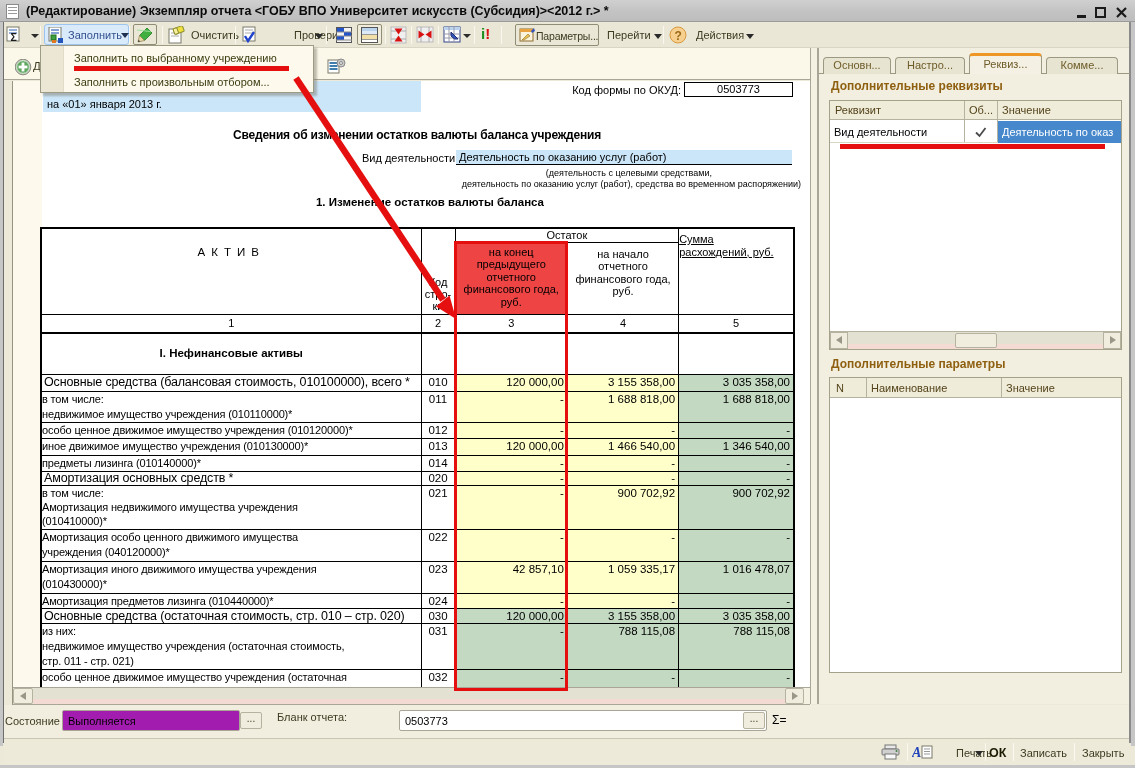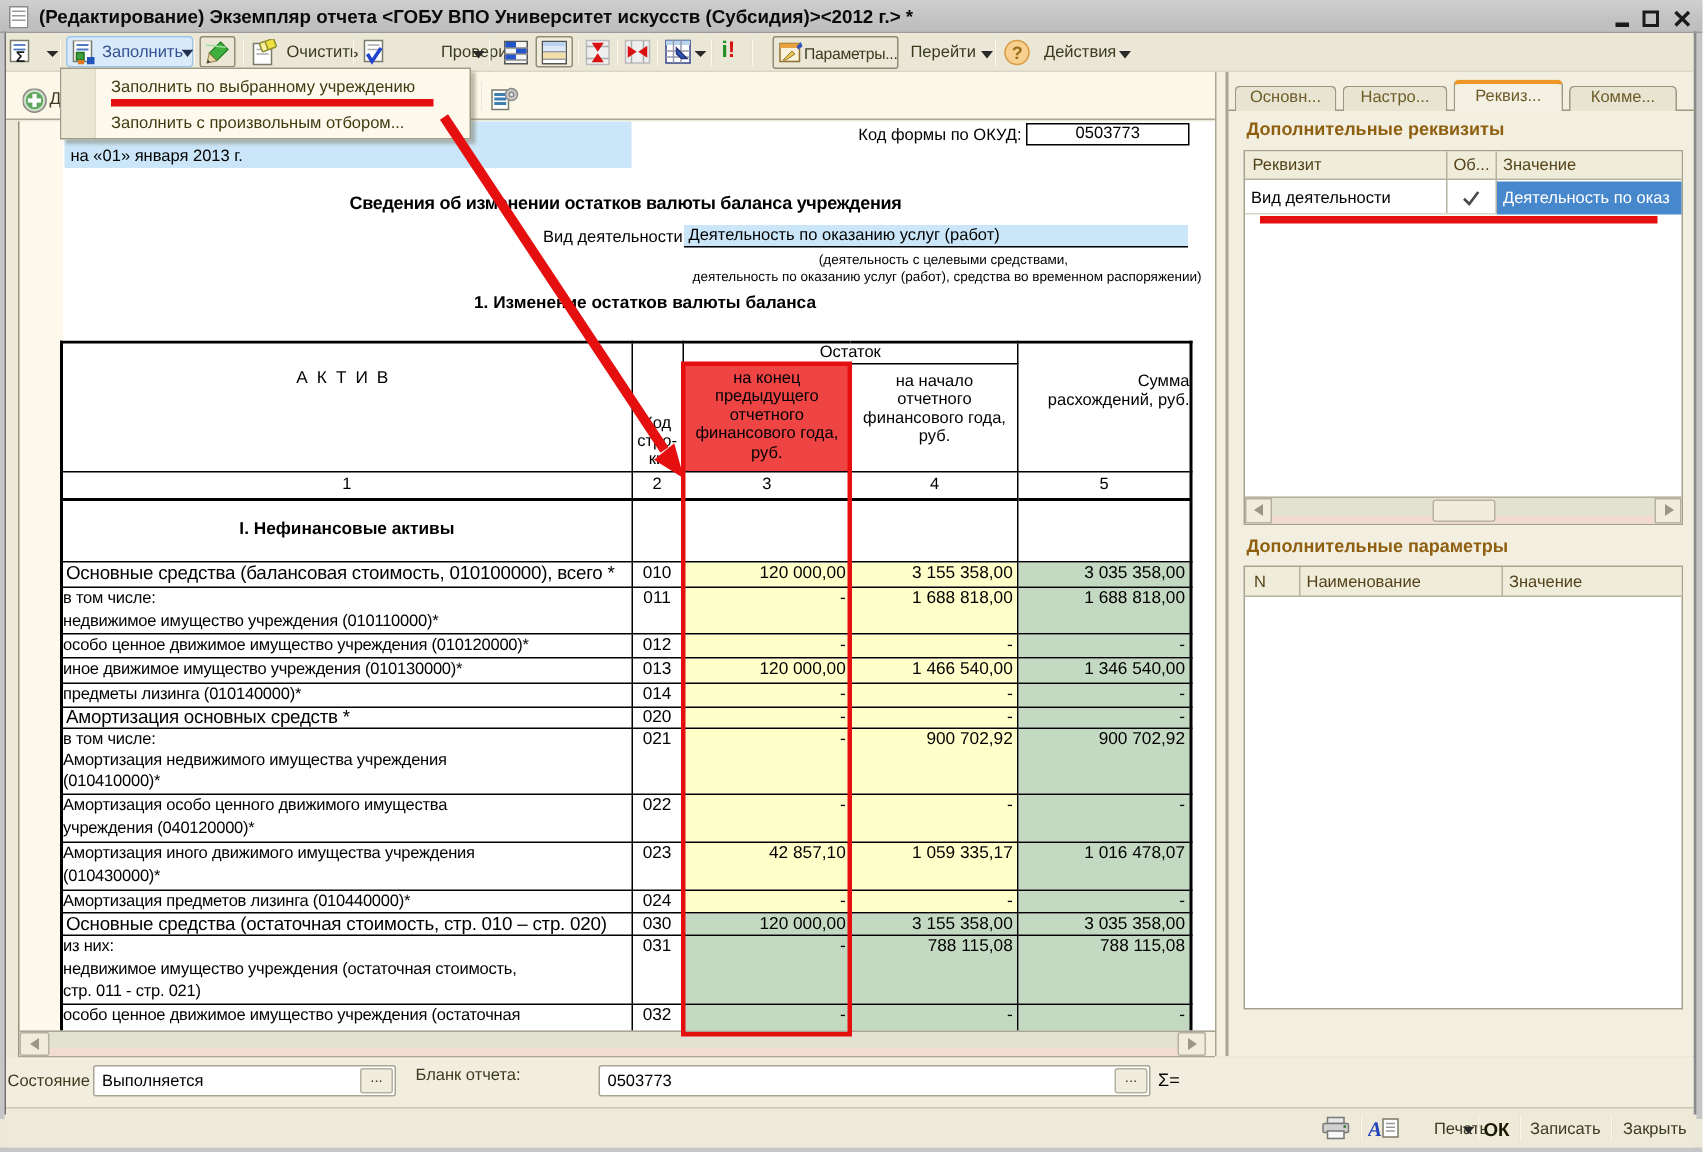--- a/index.html
+++ b/index.html
@@ -222,21 +222,21 @@
           <col style="width:34px">
           <col style="width:112px">
           <col style="width:111px">
           <col style="width:115px">
         </colgroup>
       <tbody>
           <tr style="height:13px;">
         <td class="hc" rowspan="2" style="vertical-align:top;padding-top:17px;text-align:center;letter-spacing:6px;">АКТИВ</td>
         <td class="hc" rowspan="2" style="vertical-align:bottom;text-align:center;line-height:12px;padding-bottom:2px;font-size:11px;">Код<br>стро-<br>ки</td>
         <td class="hc" colspan="2" style="text-align:center;font-size:11px;">Остаток</td>
-        <td class="hc" rowspan="2" style="vertical-align:top;text-align:right;line-height:12.5px;padding-top:19px;font-size:11px;">Сумма<br>расхождений, руб.</td>
+        <td class="hc" rowspan="2" style="vertical-align:top;text-align:left;line-height:12.5px;padding-top:4px;font-size:11px;text-decoration:underline;">Сумма<br>расхождений, руб.</td>
       </tr>
       <tr style="height:72px;">
         <td class="hc" style="background:#ef4444;vertical-align:top;text-align:center;line-height:12.5px;padding-top:3px;font-size:11px;">на конец<br>предыдущего<br>отчетного<br>финансового года,<br>руб.</td>
         <td class="hc" style="vertical-align:top;text-align:center;line-height:12.5px;padding-top:5px;font-size:11px;">на начало<br>отчетного<br>финансового года,<br>руб.</td>
       </tr>
       <tr style="height:19px;">
         <td class="nc">1</td>
             <td class="nc">2</td>
             <td class="nc">3</td>
             <td class="nc">4</td>
@@ -432,21 +432,21 @@
     <div class="a txt" style="left:6px;top:4px;font-size:11px;color:#54431A;">N</div>
     <div class="a txt" style="left:41px;top:4px;font-size:11px;color:#54431A;">Наименование</div>
     <div class="a txt" style="left:176px;top:4px;font-size:11px;color:#54431A;">Значение</div>
     <div class="a" style="left:36px;top:0;width:1px;height:20px;background:#B5B2A0;"></div>
     <div class="a" style="left:171px;top:0;width:1px;height:20px;background:#B5B2A0;"></div>
   </div>
 </div>
 
 <div class="a" style="left:4px;top:705px;width:1125px;height:33px;background:#F2EEDF;" id="statusrow">
   <div class="a txt olv" style="left:1px;top:10px;font-size:11px;">Состояние</div>
-  <div class="a" style="left:58px;top:5px;width:202px;height:21px;background:#ffffff;border:1px solid #A9A697;border-radius:2px;">
+  <div class="a" style="left:58px;top:5px;width:178px;height:21px;background:#a21caf;border:1px solid #A9A697;border-radius:2px;">
     <div class="a txt" style="left:5px;top:4px;font-size:11px;color:#000;">Выполняется</div>
     <div class="a" style="left:177px;top:1px;width:22px;height:17px;background:#F0EDDE;border:1px solid #B5B2A0;border-radius:2px;text-align:center;font-size:10px;line-height:12px;color:#3B3B20;">...</div>
   </div>
   <div class="a txt olv" style="left:273px;top:6px;font-size:11px;">Бланк отчета:</div>
   <div class="a" style="left:395px;top:5px;width:368px;height:21px;background:#FFFFFF;border:1px solid #A9A697;border-radius:2px;">
     <div class="a txt" style="left:5px;top:4px;font-size:11px;color:#000;">0503773</div>
     <div class="a" style="left:343px;top:1px;width:22px;height:17px;background:#F0EDDE;border:1px solid #B5B2A0;border-radius:2px;text-align:center;font-size:10px;line-height:12px;color:#3B3B20;">...</div>
   </div>
   <div class="a txt" style="left:768px;top:8px;font-size:12px;color:#000;">Σ=</div>
 </div>

